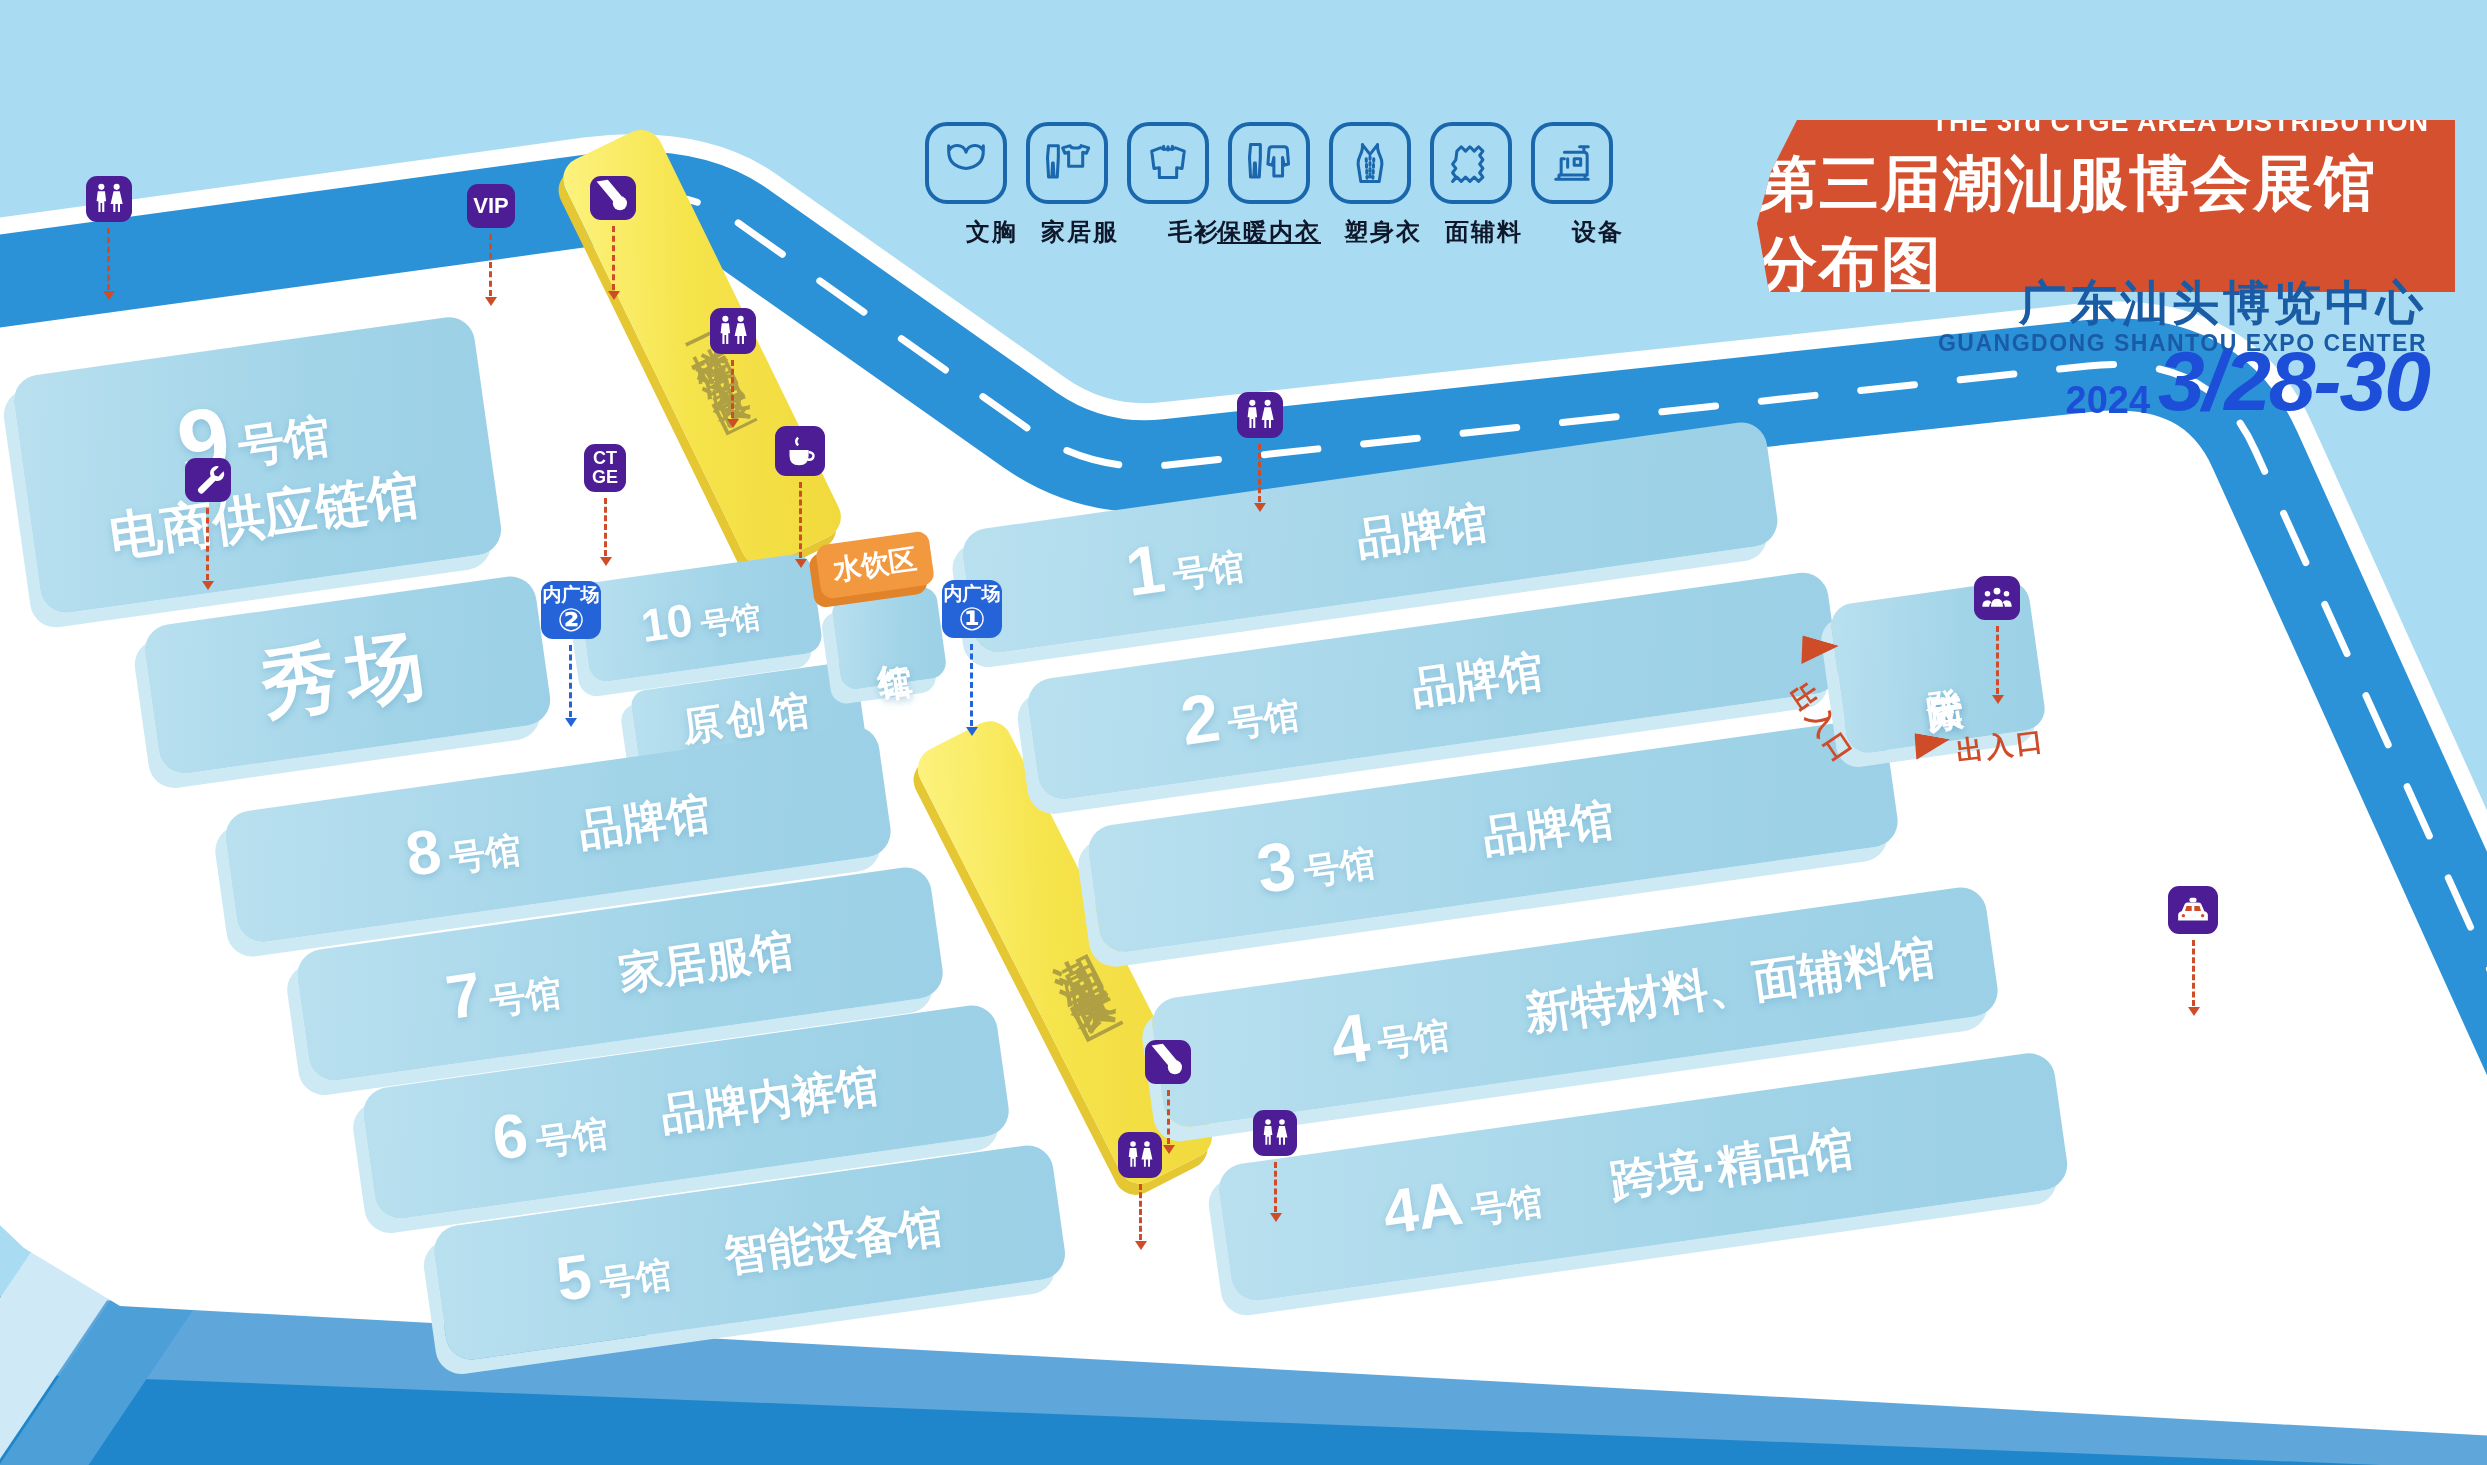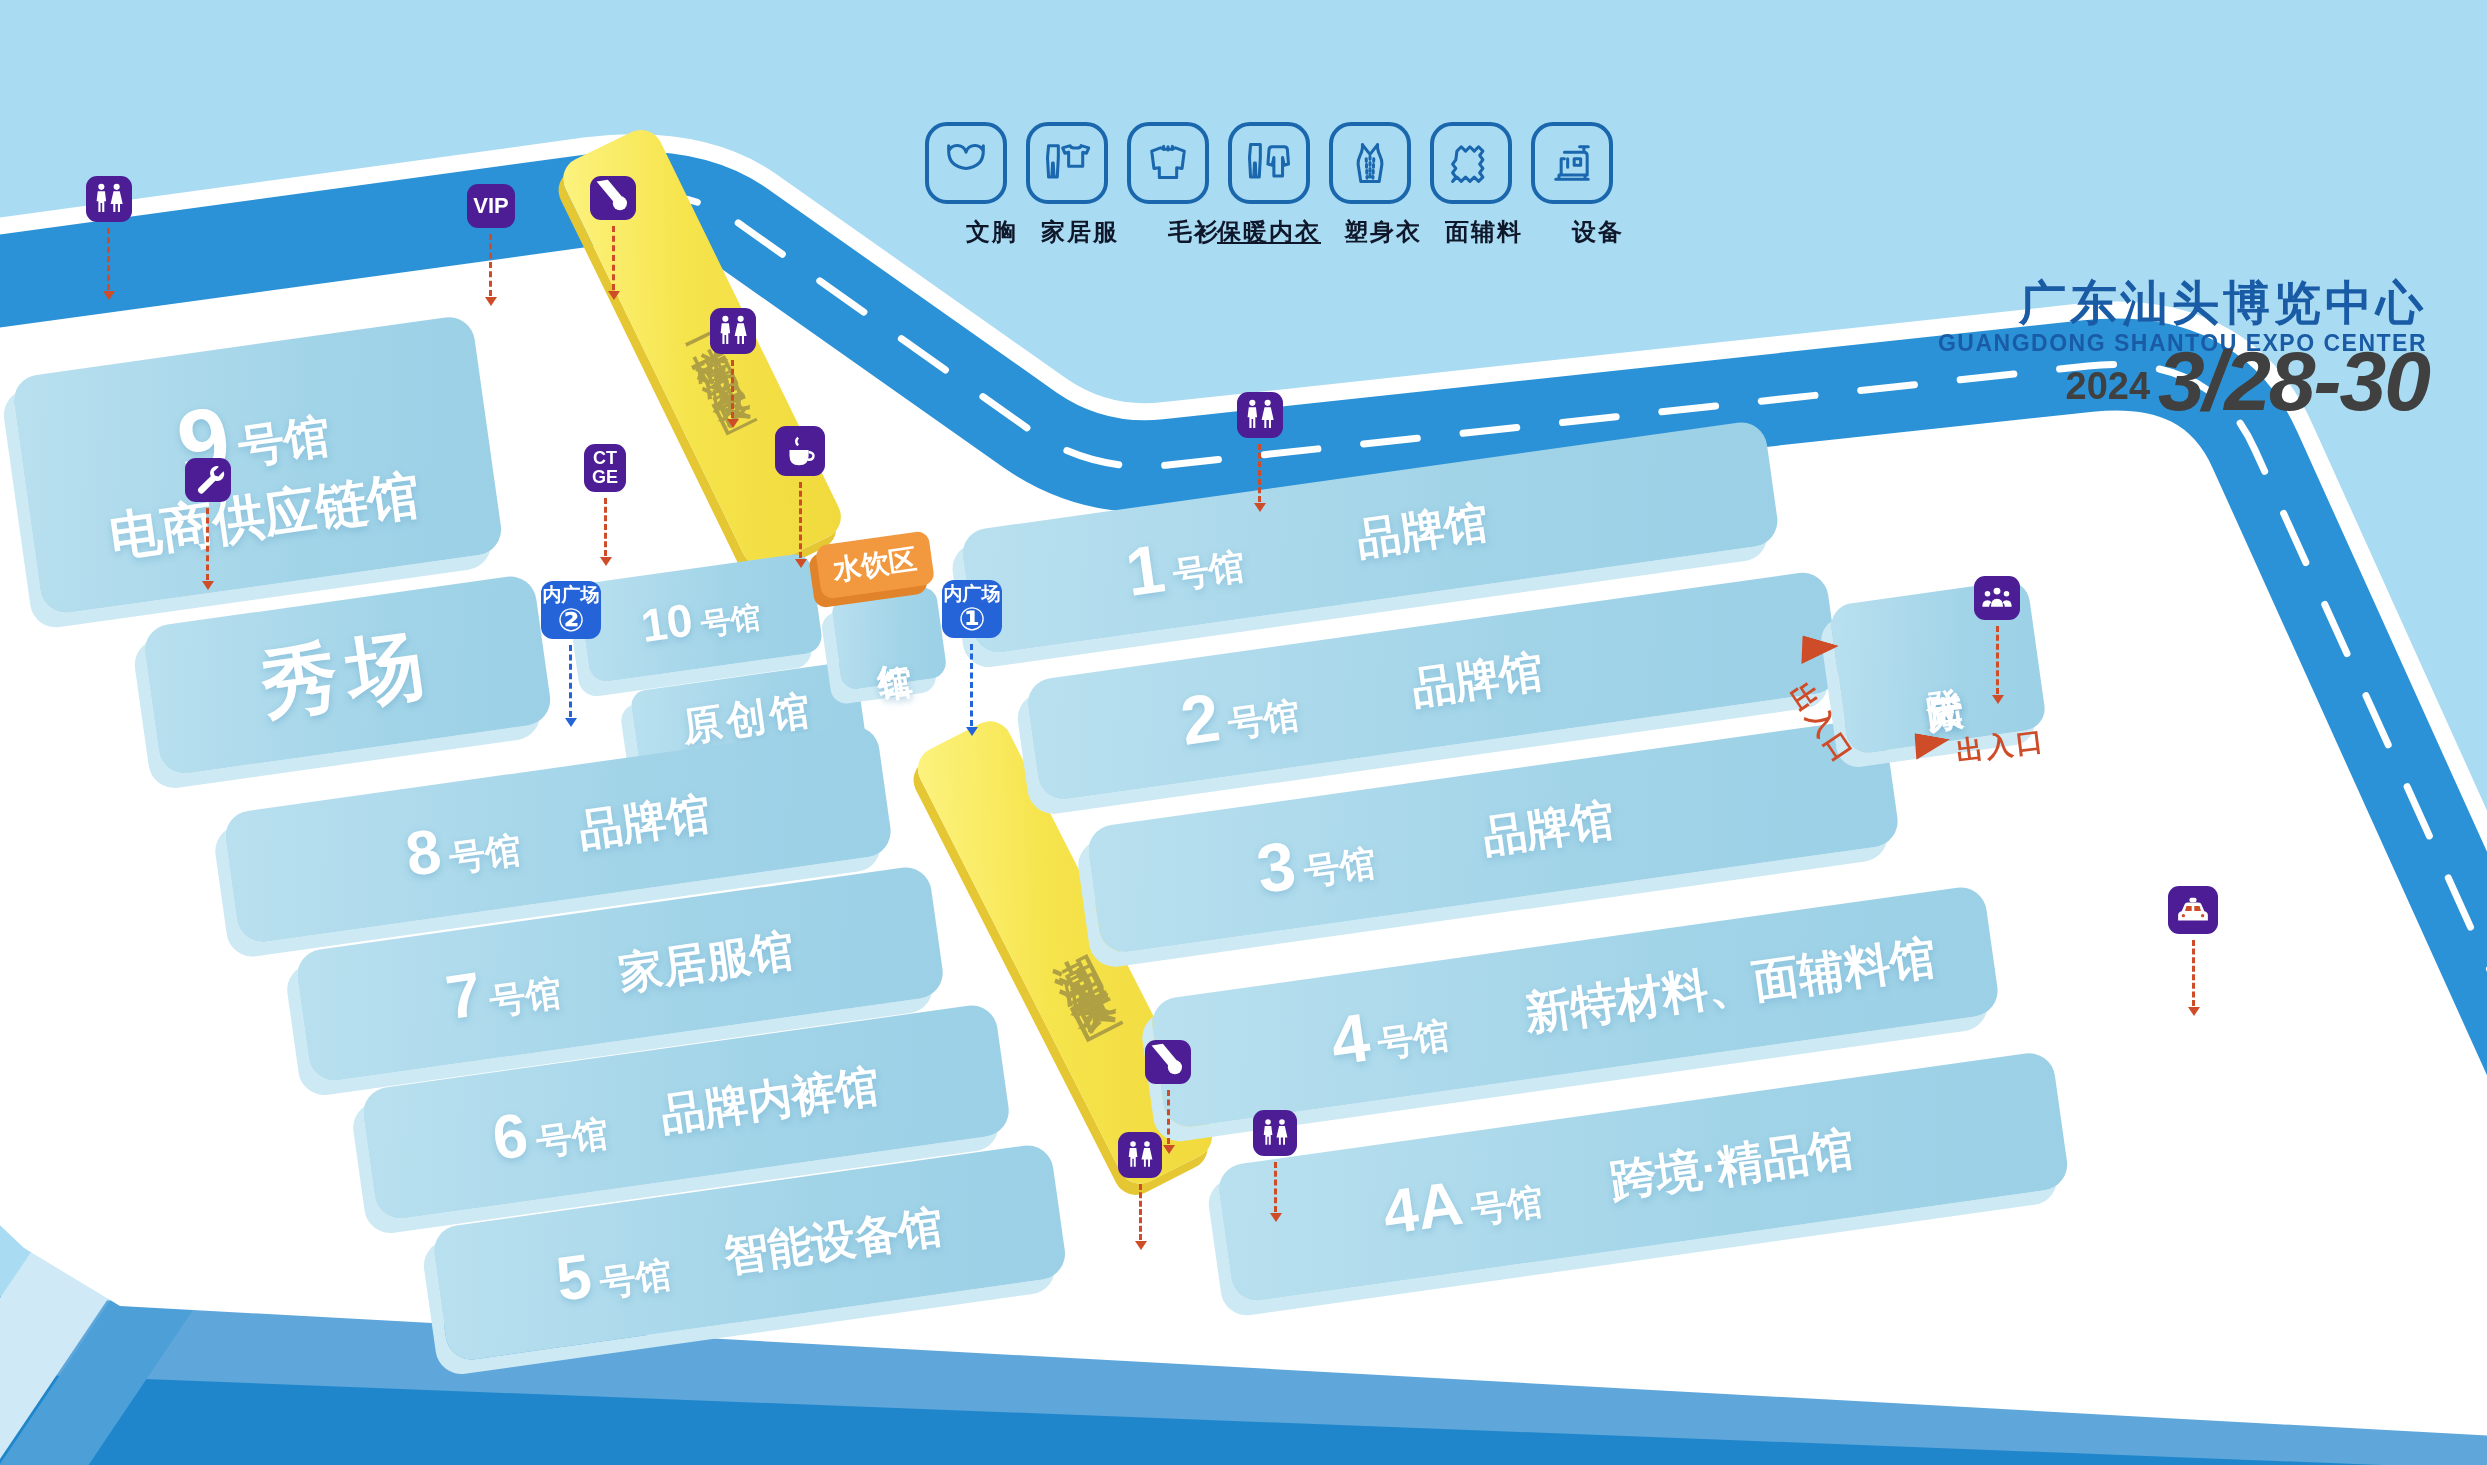--- a/index.html
+++ b/index.html
@@ -347,20 +347,24 @@
   </div>
   <div class="lg-item" style="left:1520px;top:122px;z-index:8;">
     <div class="lg-box">
       <svg width="52" height="52" viewBox="0 0 48 48">
         <path d="M9 39 h30 M12 39 v-4 h24 v4 M14 35 v-15 h3 M17 14 h18 q3 0 3 3 v18 M35 14 v-5 M31 9 h8 M26 20 h6 v6 h-6 z M20 20 v8"></path>
       </svg>
     </div>
     <div class="lg-label">设备</div>
   </div>
 
+  <div id="banner" style="z-index:8;">
+    <div class="t-en">THE 3rd CTGE AREA DISTRIBUTION</div>
+    <div class="t-zh">第三届潮汕服博会展馆分布图</div>
+  </div>
   <div class="blue-head" style="right:60px;top:272px;font-size:47px;letter-spacing:4px;z-index:8;">广东汕头博览中心</div>
   <div class="blue-head" style="right:60px;top:330px;font-size:23px;letter-spacing:1.5px;z-index:8;">GUANGDONG SHANTOU  EXPO CENTER</div>
-  <div class="abs" style="right:58px;top:342px;display:flex;align-items:center;color:#404040;font-weight:bold;z-index:8;">
+  <div class="abs" style="right:58px;top:342px;display:flex;align-items:flex-end;color:#1d4ed8;font-weight:bold;z-index:8;">
     <span style="font-size:38px;margin-top:10px;">2024</span>
     <span style="font-size:84px;line-height:0.95;letter-spacing:-2px;margin-left:8px;font-style:italic;">3/28-30</span>
   </div>
 
 </div>
 
 </body></html>

